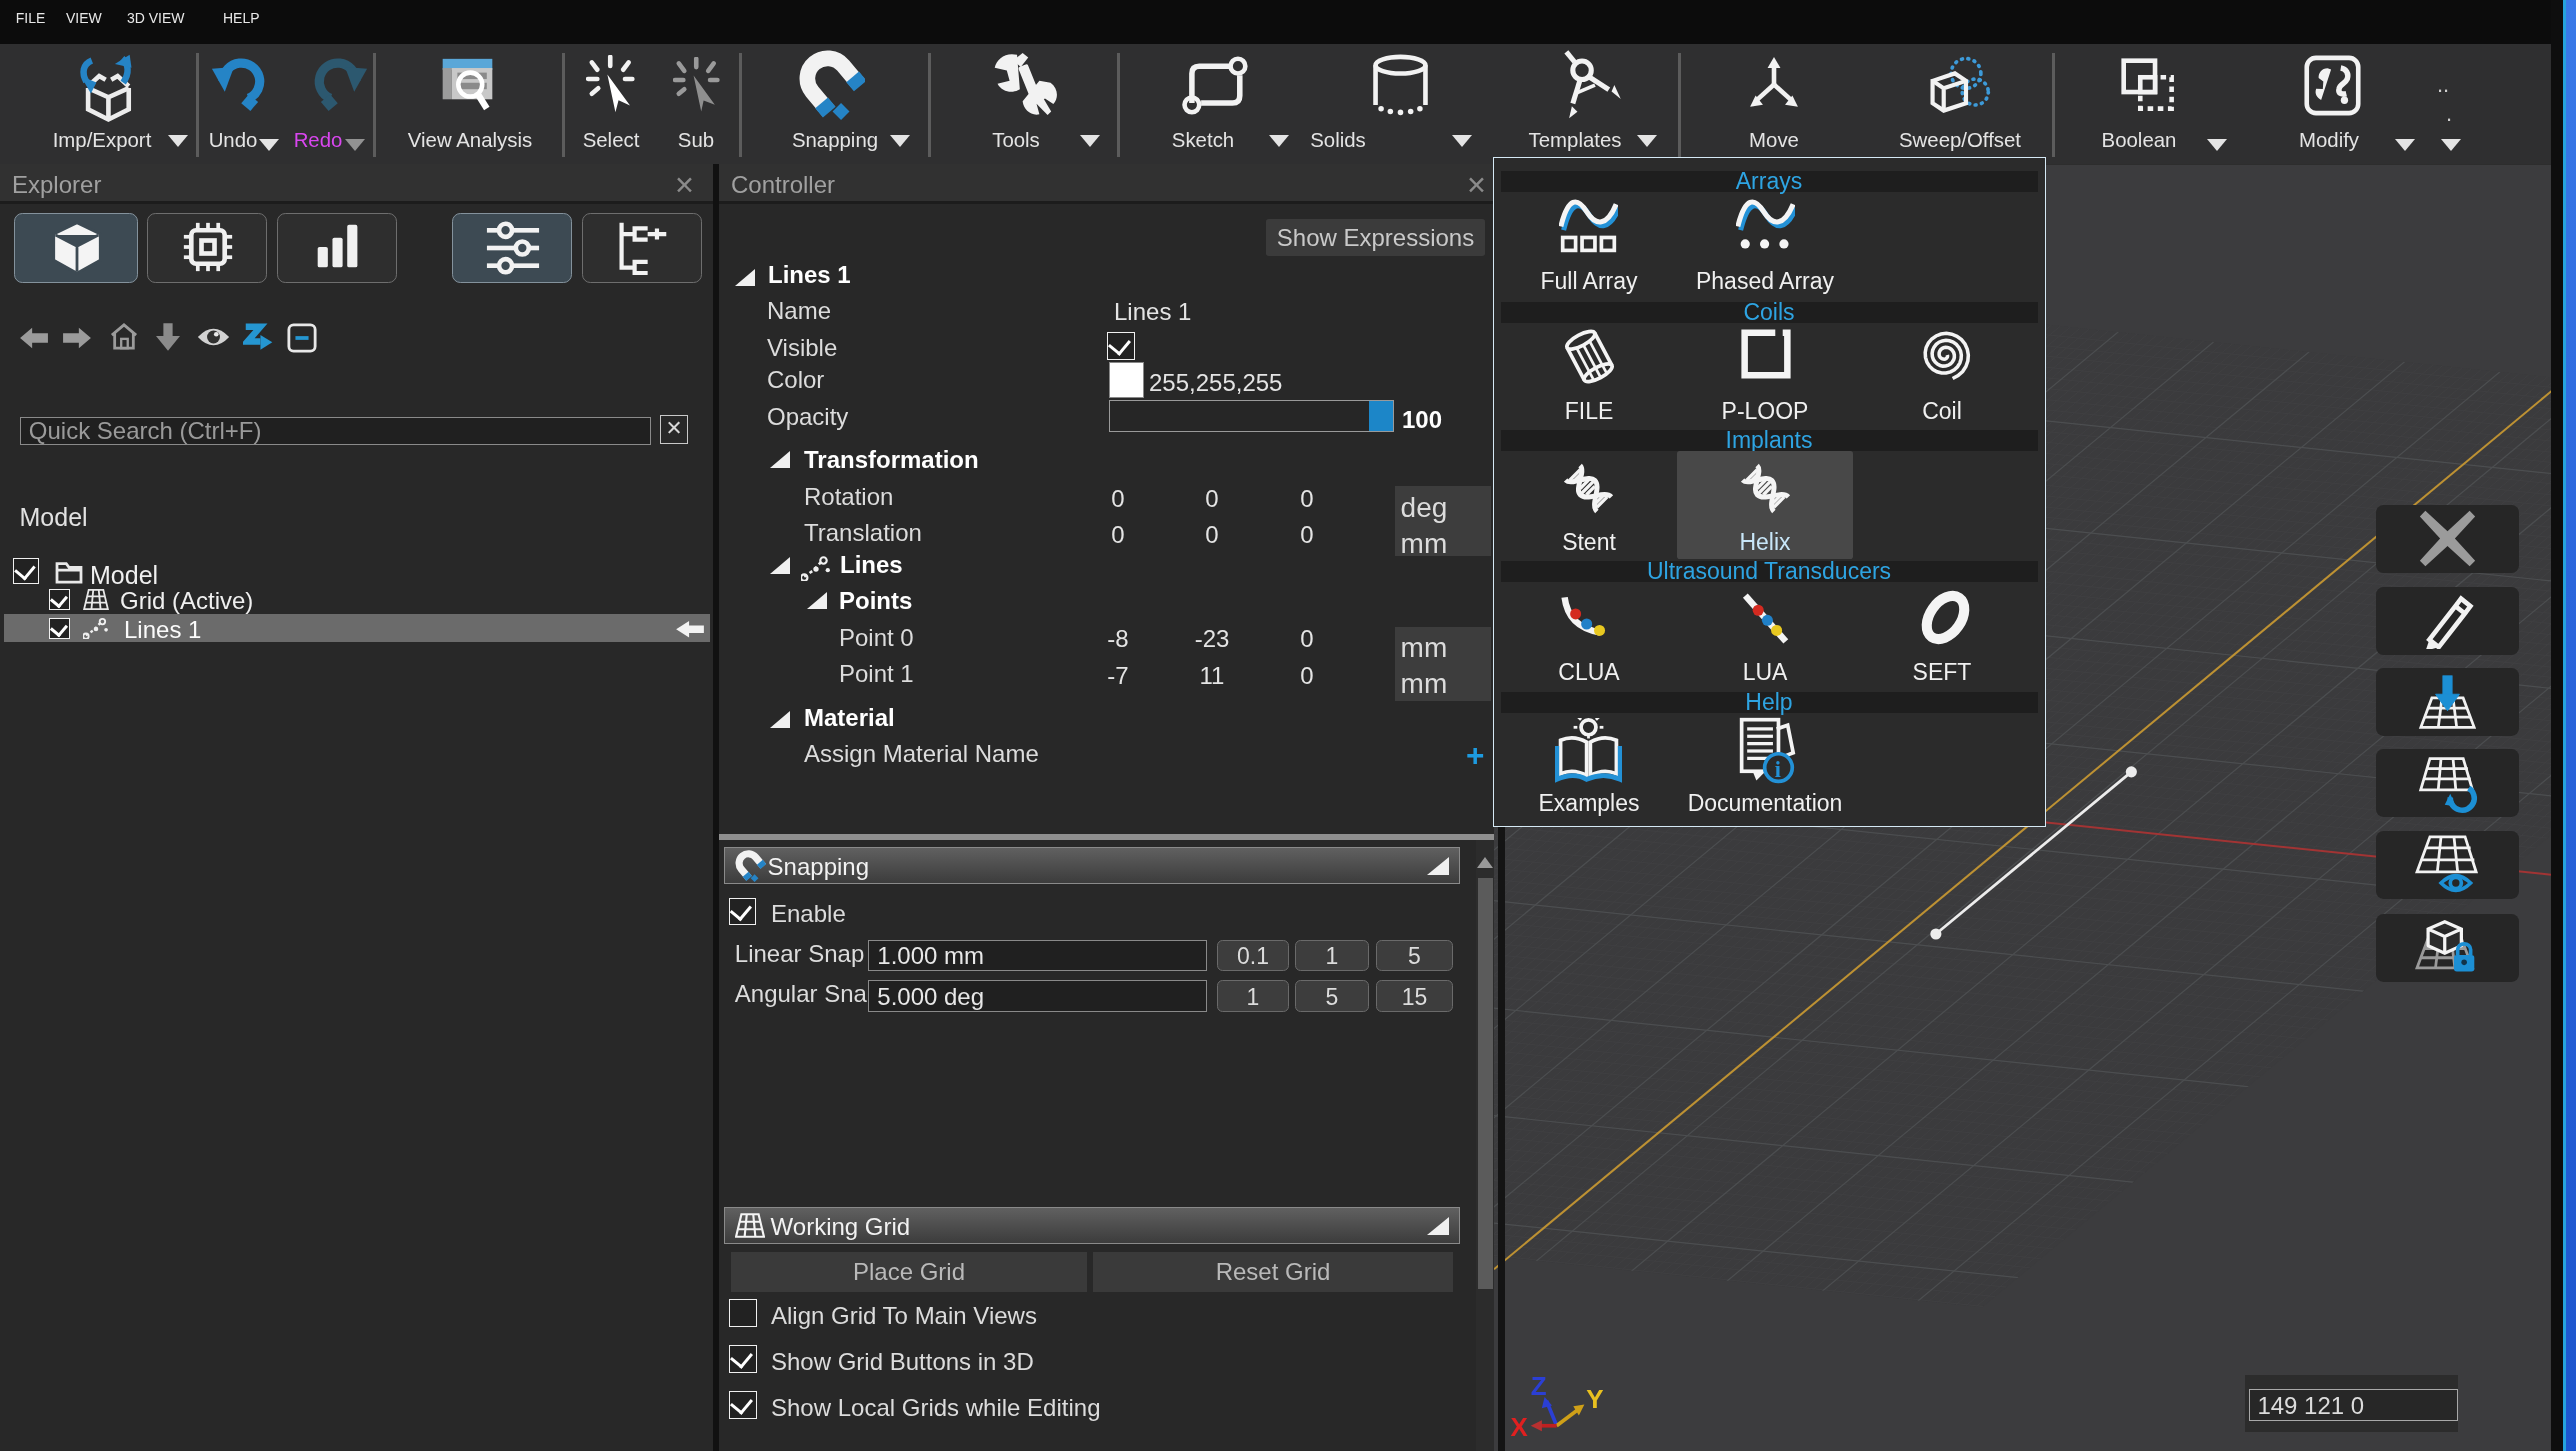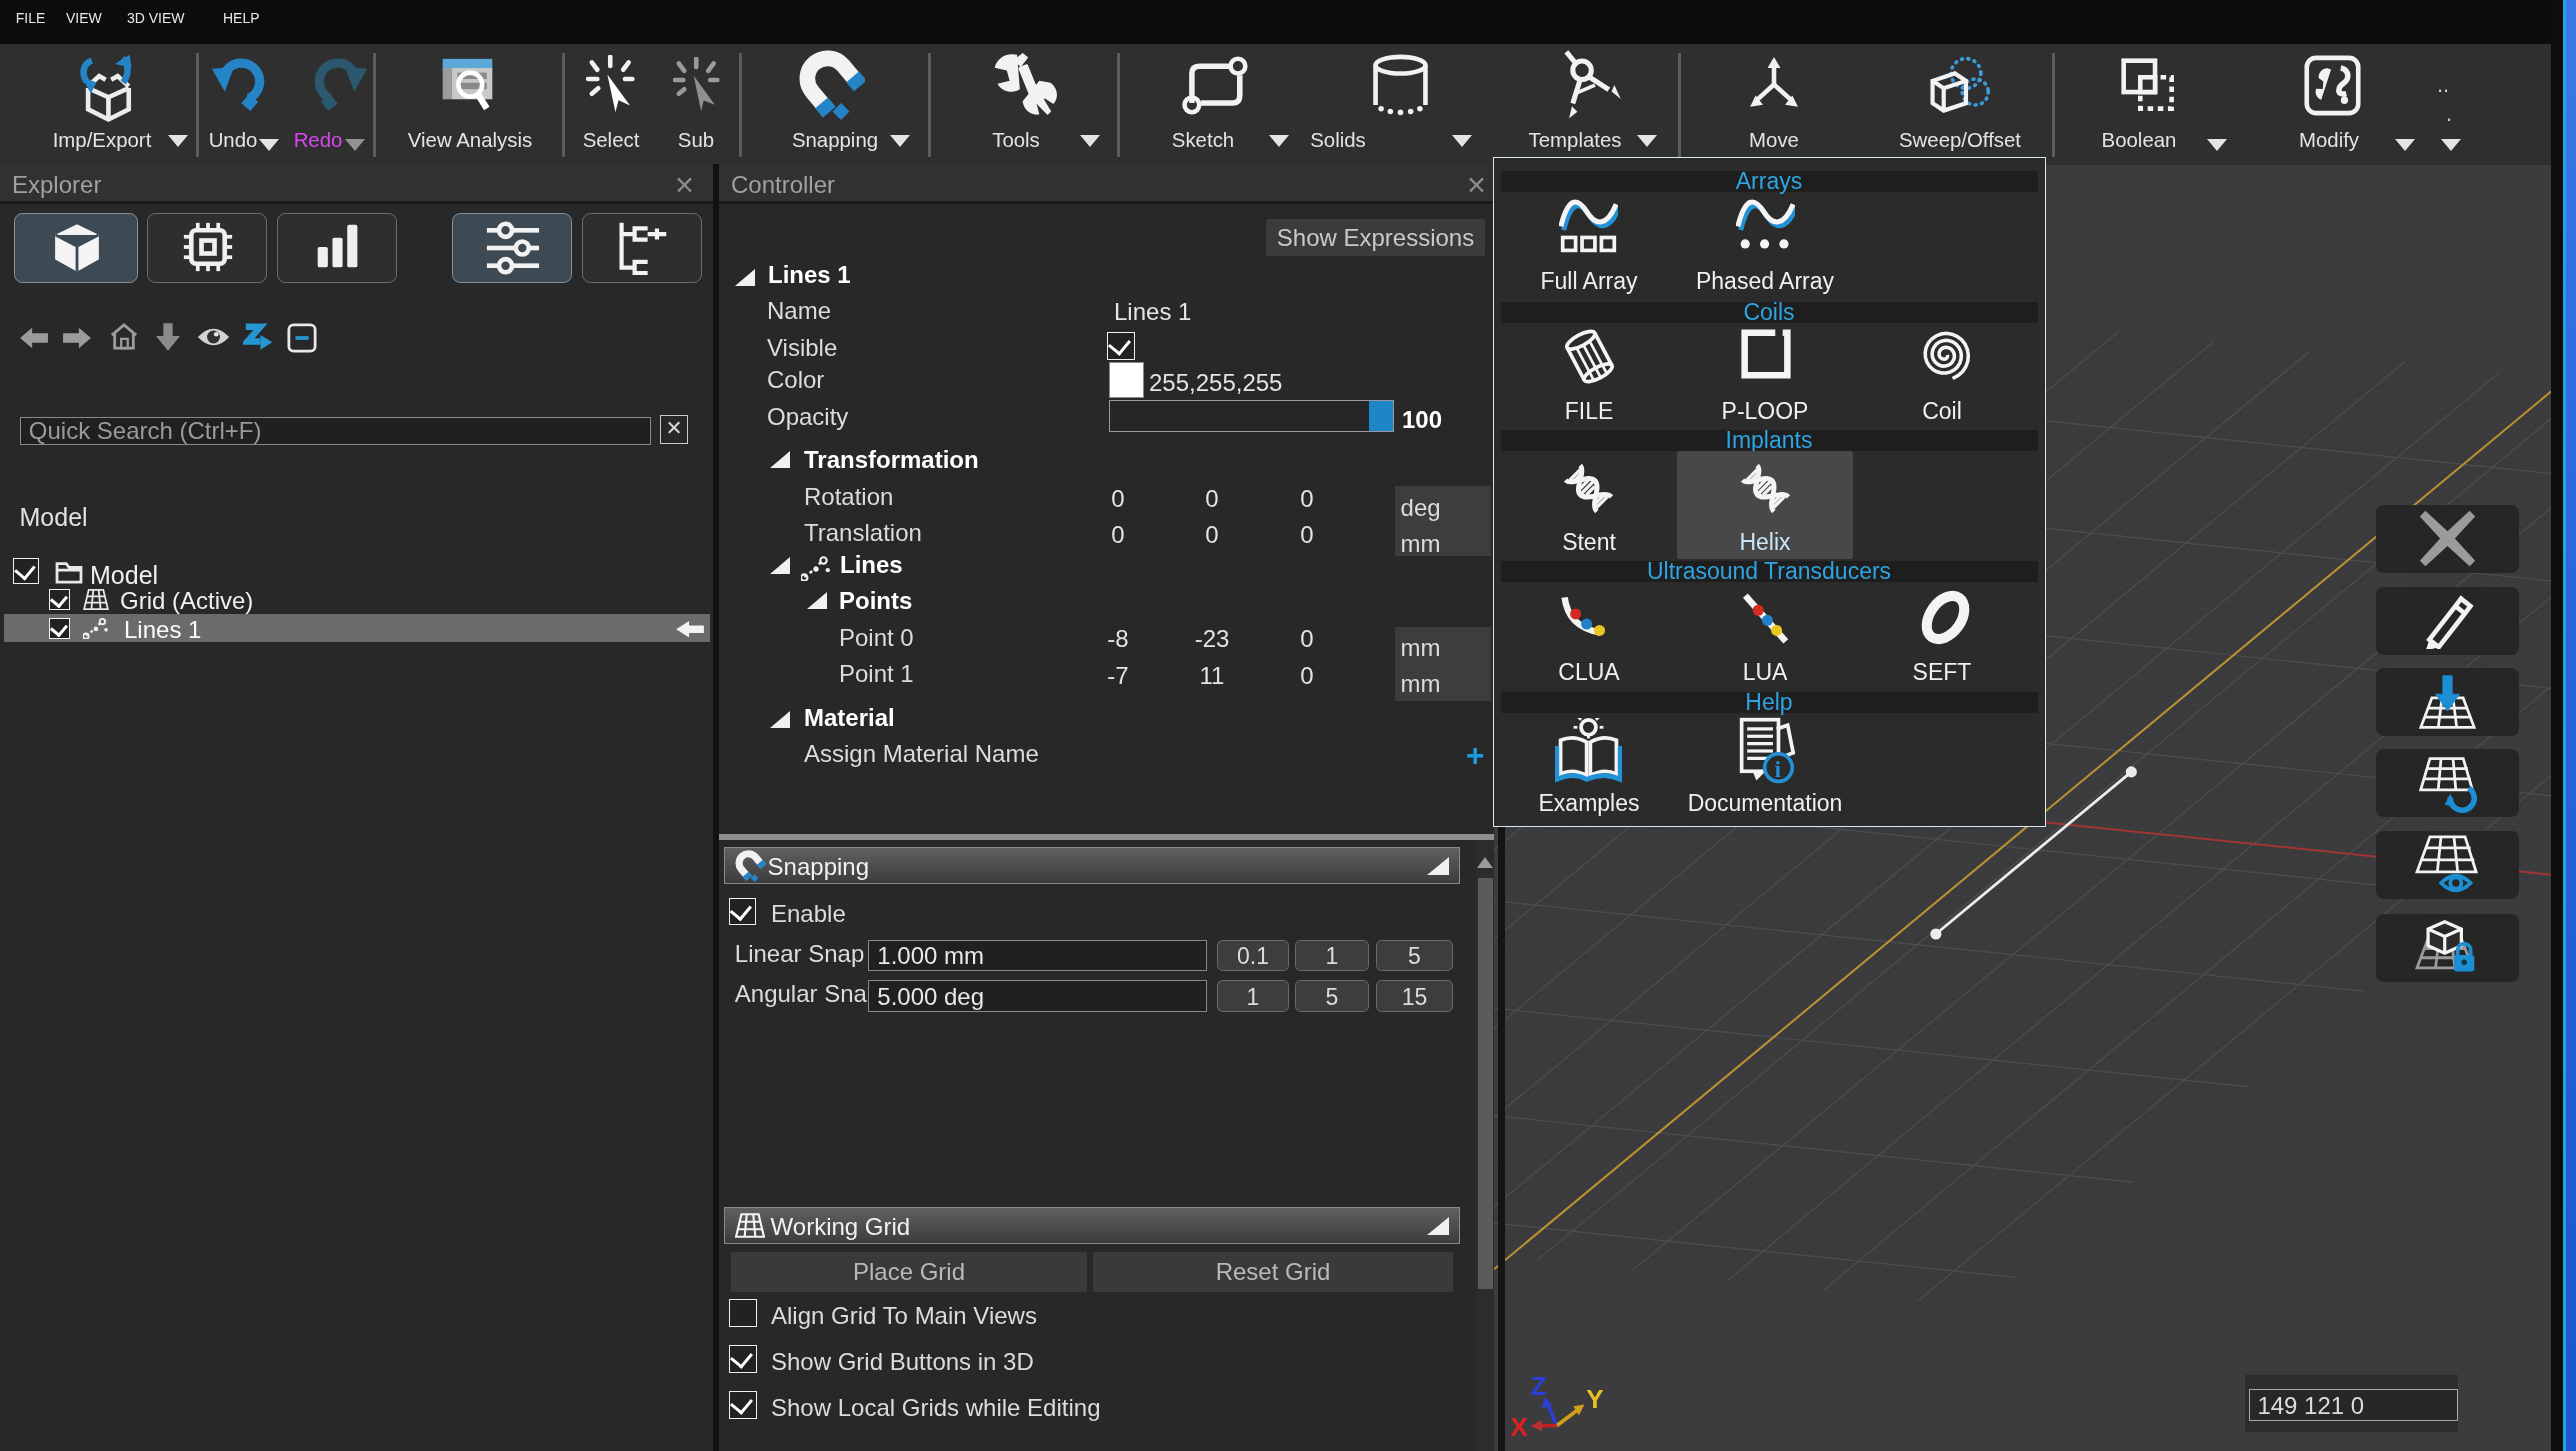--- a/index.html
+++ b/index.html
@@ -44,21 +44,21 @@
 .cb { position:absolute; border:1.9px solid #f0f0f0; background:#222; }
 .cb.checked:after { content:""; position:absolute; left:15%; top:8%; width:45%; height:58%;
   border:solid #fff; border-width:0 3.7px 3.7px 0; transform:rotate(40deg); }
 
 .clabel { position:absolute; font-size:24px; color:#dcdcdc; white-space:nowrap; }
 .cbold  { position:absolute; font-size:24px; color:#fff; font-weight:bold; white-space:nowrap; }
 .cval { position:absolute; font-size:24px; color:#e4e4e4; }
 .tri { position:absolute; width:0; height:0; border-left:20.4px solid transparent;
   border-bottom:17.6px solid #f0f0f0; }
 .unitbox { position:absolute; left:676px; width:96px; background:#3d3d3d; color:#dcdcdc;
-  font-size:24px; line-height:36px; }
+  font-size:28px; line-height:36px; }
 
 .hdrbar { position:absolute; left:4.6px; width:736px; height:37px;
   background:linear-gradient(180deg,#606060,#3c3c3c); border:0.9px solid #8a8a8a;
   color:#f2f2f2; font-size:24px; }
 .sbtn { position:absolute; background:#3d3d3d; border:0.9px solid #6a6a6a; border-radius:5.6px;
   color:#dcdcdc; font-size:23px; text-align:center; }
 .input { position:absolute; background:#202020; border:0.9px solid #8a8a8a; color:#e8e8e8;
   font-size:24px; }
 .bigbtn { position:absolute; top:0; height:39px; background:#3a3a3a; color:#b9b9b9;
   font-size:24px; text-align:center; }

